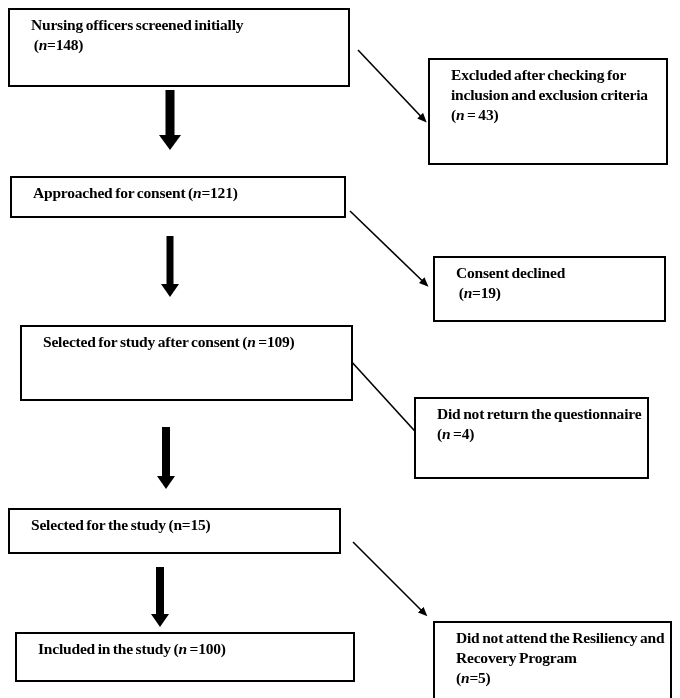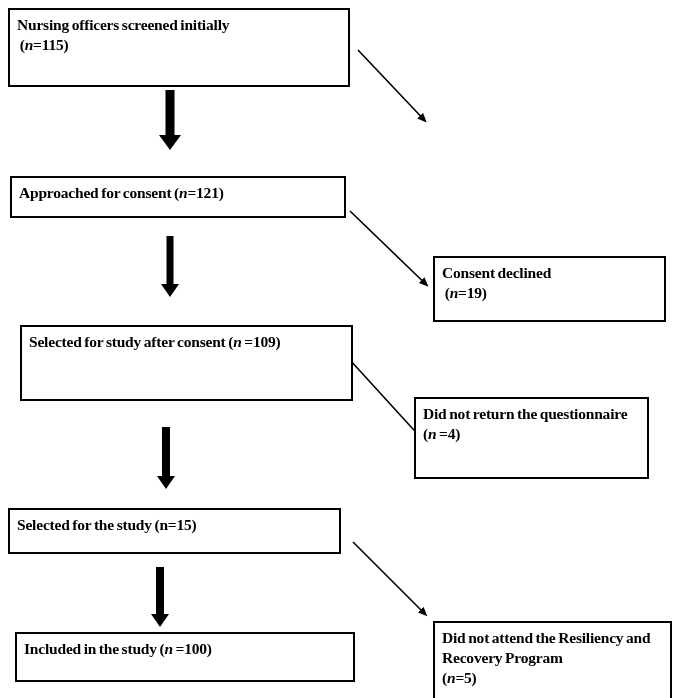--- a/index.html
+++ b/index.html
@@ -10,21 +10,21 @@
     font-family:"Liberation Serif","DejaVu Serif",serif;
     color:#000000;
     overflow:hidden;
   }
   .arrows{position:absolute;left:0;top:0;width:680px;height:698px;}
   .box{
     position:absolute;
     box-sizing:border-box;
     border:2px solid #000000;
     background:#ffffff;
-    padding:5px 7px;
+    padding:5px 21px;
     font-size:15.5px;
     line-height:20px;
     font-weight:600;
     letter-spacing:-0.2px;
     word-spacing:-1px;
     white-space:nowrap;
   }
   .ln{display:block;}
   .nv{font-style:italic;}
 </style>
@@ -58,39 +58,44 @@
     </g>
 
     <line x1="358" y1="50" x2="420.5" y2="116" stroke="#000000" stroke-width="1.6" marker-end="url(#ah)"></line>
     <line x1="350" y1="211" x2="422" y2="280.5" stroke="#000000" stroke-width="1.6" marker-end="url(#ah)"></line>
     <line x1="350" y1="360" x2="417.5" y2="434" stroke="#000000" stroke-width="1.6" marker-end="url(#ah)"></line>
     <line x1="353" y1="542" x2="421" y2="610" stroke="#000000" stroke-width="1.6" marker-end="url(#ah)"></line>
   </svg>
 
   <div class="box" style="left:8px;top:8px;width:342px;height:79px">
     <span class="ln">Nursing officers screened initially</span>
-    <span class="ln"><span>&nbsp;(</span><i class="nv">n</i><span>=115)</span></span>
+    <span class="ln"><span>&nbsp;(</span><i class="nv">n</i><span>=148)</span></span>
   </div>
 
   <div class="box" style="left:10px;top:176px;width:336px;height:42px">
     <span class="ln"><span>Approached for consent (</span><i class="nv">n</i><span>=121)</span></span>
   </div>
 
   <div class="box" style="left:20px;top:325px;width:333px;height:76px">
     <span class="ln"><span>Selected for study after consent (</span><i class="nv">n</i><span>&nbsp;=109)</span></span>
   </div>
 
   <div class="box" style="left:8px;top:508px;width:333px;height:46px">
     <span class="ln"><span>Selected for the study (n=15)</span></span>
   </div>
 
   <div class="box" style="left:15px;top:632px;width:340px;height:50px">
     <span class="ln"><span>Included in the study (</span><i class="nv">n</i><span>&nbsp;=100)</span></span>
   </div>
 
+  <div class="box" style="left:428px;top:58px;width:240px;height:107px">
+    <span class="ln">Excluded after checking for</span>
+    <span class="ln">inclusion and exclusion criteria</span>
+    <span class="ln"><span>(</span><i class="nv">n</i><span>&nbsp;=&nbsp;43)</span></span>
+  </div>
 
   <div class="box" style="left:433px;top:256px;width:233px;height:66px">
     <span class="ln">Consent declined</span>
     <span class="ln"><span>&nbsp;(</span><i class="nv">n</i><span>=19)</span></span>
   </div>
 
   <div class="box" style="left:414px;top:397px;width:235px;height:82px">
     <span class="ln">Did not return the questionnaire</span>
     <span class="ln"><span>(</span><i class="nv">n</i><span>&nbsp;=4)</span></span>
   </div>

